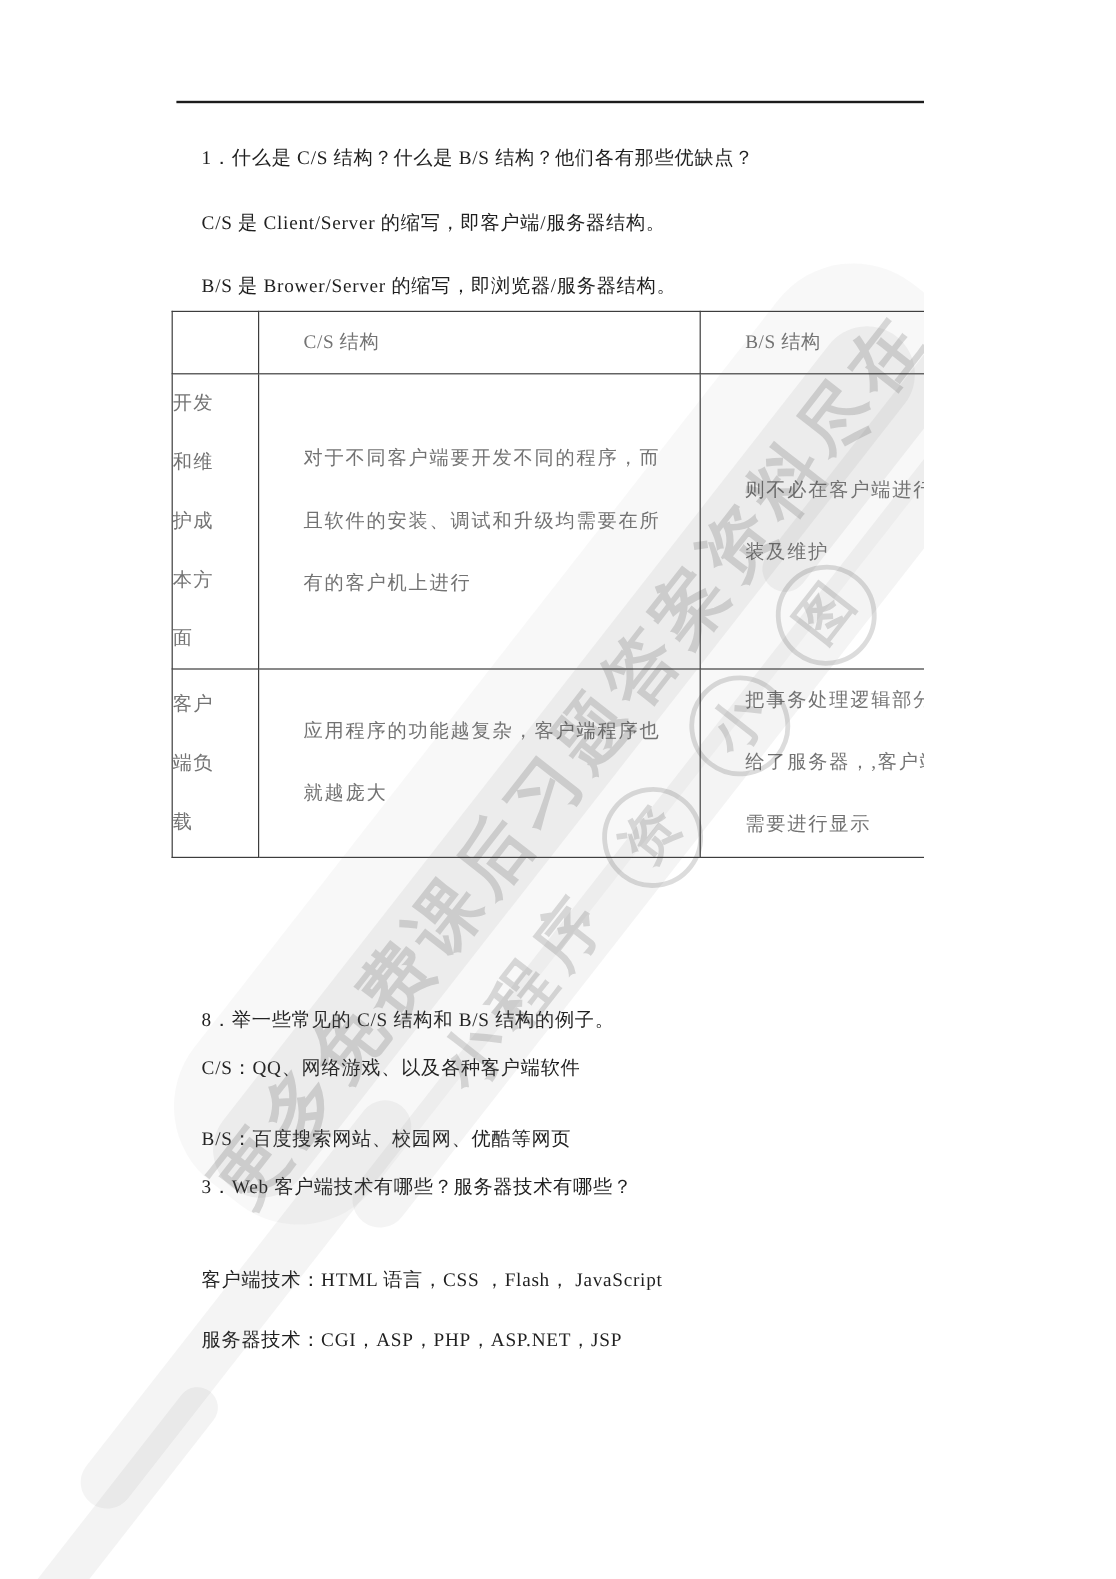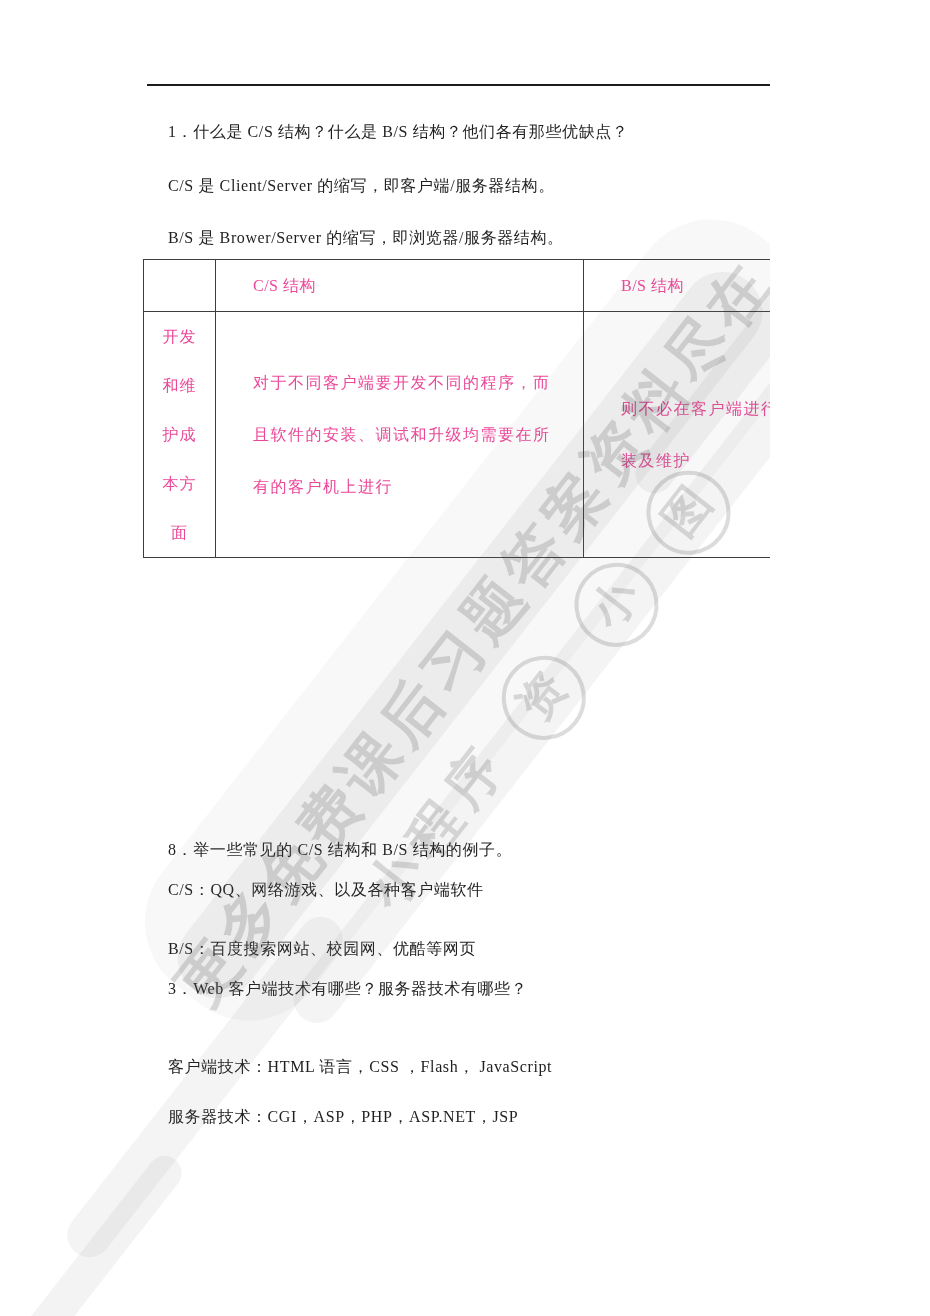--- a/index.html
+++ b/index.html
@@ -18,29 +18,29 @@
   .y-q3{top:979px}
   .y-clitech{top:1057px}
   .y-srvtech{top:1107px}
 
   table.cmp{
     position:absolute;left:143px;top:259px;width:676px;z-index:1;
     border-collapse:collapse;table-layout:fixed;
   }
   table.cmp td{
     border:1px solid #3d3d3d;vertical-align:middle;
-    font-size:16px;color:#ec4899;padding:0;
+    font-size:16px;color:#737373;padding:0;
   }
   tr.hdr{height:52px;}
   tr.r1{height:245px;}
   tr.r2{height:148px;}
   tr.r3{height:96px;}
   .cell-text{padding:0 16px 0 37px;line-height:52px;letter-spacing:1.5px;}
   .hdr .cell-text{line-height:20px;letter-spacing:0.5px;}
-  td.aspect{text-align:center;}
+  td.aspect{}
   td.aspect div{line-height:49px;letter-spacing:1px;}
   tr.r3 td.aspect div{line-height:46px;}
 
   
   .wm{
     position:absolute;z-index:3;pointer-events:none;white-space:nowrap;text-align:center;
     transform:rotate(-52deg);font-weight:bold;color:rgba(45,45,45,0.17);
   }
   .wm1{left:-40px;top:593px;width:1030px;font-size:60px;letter-spacing:6px;}
   .wm2{left:120px;top:648px;width:860px;font-size:54px;letter-spacing:10px;}
@@ -94,20 +94,33 @@
         <div>本方</div>
         <div>面</div>
       </td>
       <td>
             <div class="cell-text">对于不同客户端要开发不同的程序，而且软件的安装、调试和升级均需要在所有的客户机上进行</div>
           </td>
       <td>
             <div class="cell-text">则不必在客户端进行安装及维护</div>
           </td>
     </tr>
+    <tr class="r2">
+      <td class="aspect">
+        <div>客户</div>
+        <div>端负</div>
+        <div>载</div>
+      </td>
+      <td>
+            <div class="cell-text">应用程序的功能越复杂，客户端程序也就越庞大</div>
+          </td>
+      <td>
+            <div class="cell-text">把事务处理逻辑部分交给了服务器，,客户端只需要进行显示</div>
+          </td>
+    </tr>
   </tbody>
     </table>
 
   <div class="p y-q2">8．举一些常见的 C/S 结构和 B/S 结构的例子。</div>
   <div class="p y-csex">C/S：QQ、网络游戏、以及各种客户端软件</div>
   <div class="p y-bsex">B/S：百度搜索网站、校园网、优酷等网页</div>
 
   <div class="p y-q3">3．Web 客户端技术有哪些？服务器技术有哪些？</div>
   <div class="p y-srvtech">服务器技术：CGI，ASP，PHP，ASP.NET，JSP</div>
   <div class="p y-clitech">客户端技术：HTML 语言，CSS ，Flash， JavaScript</div>

